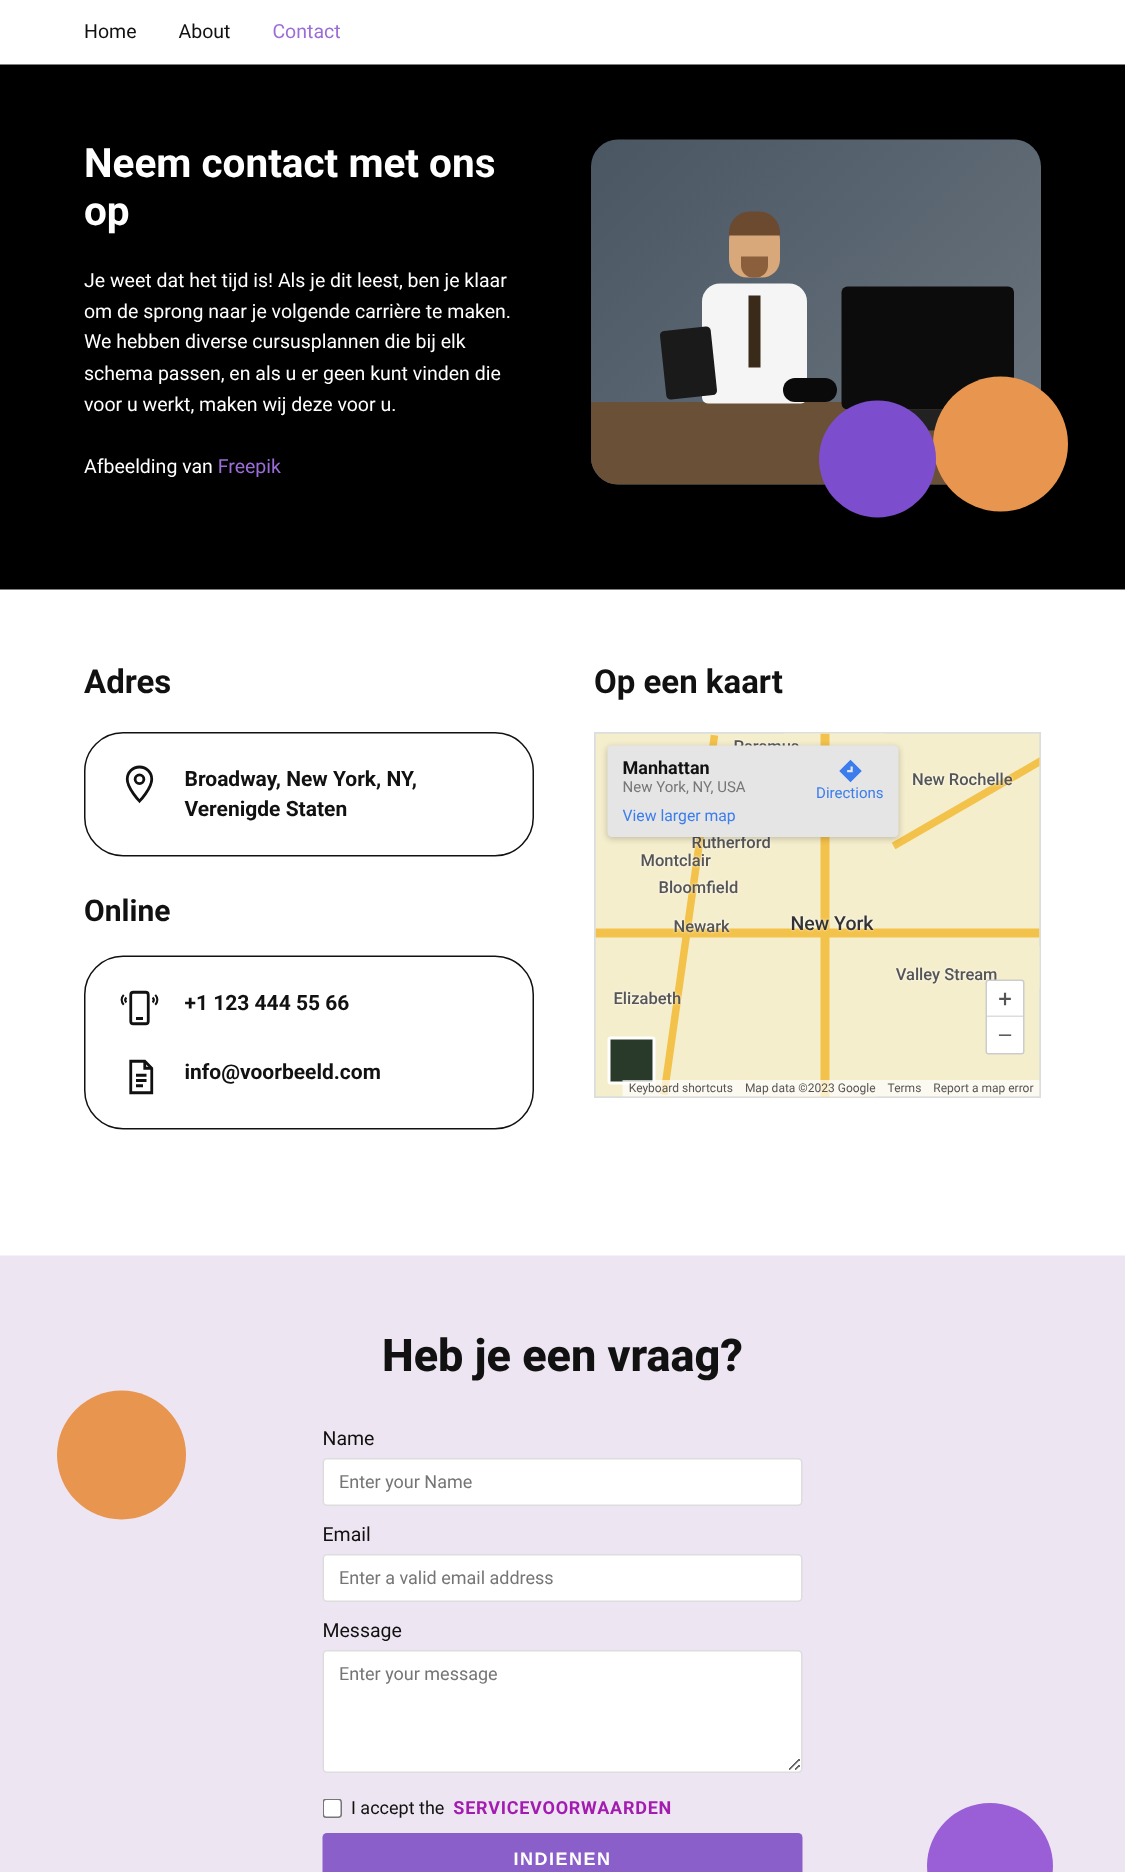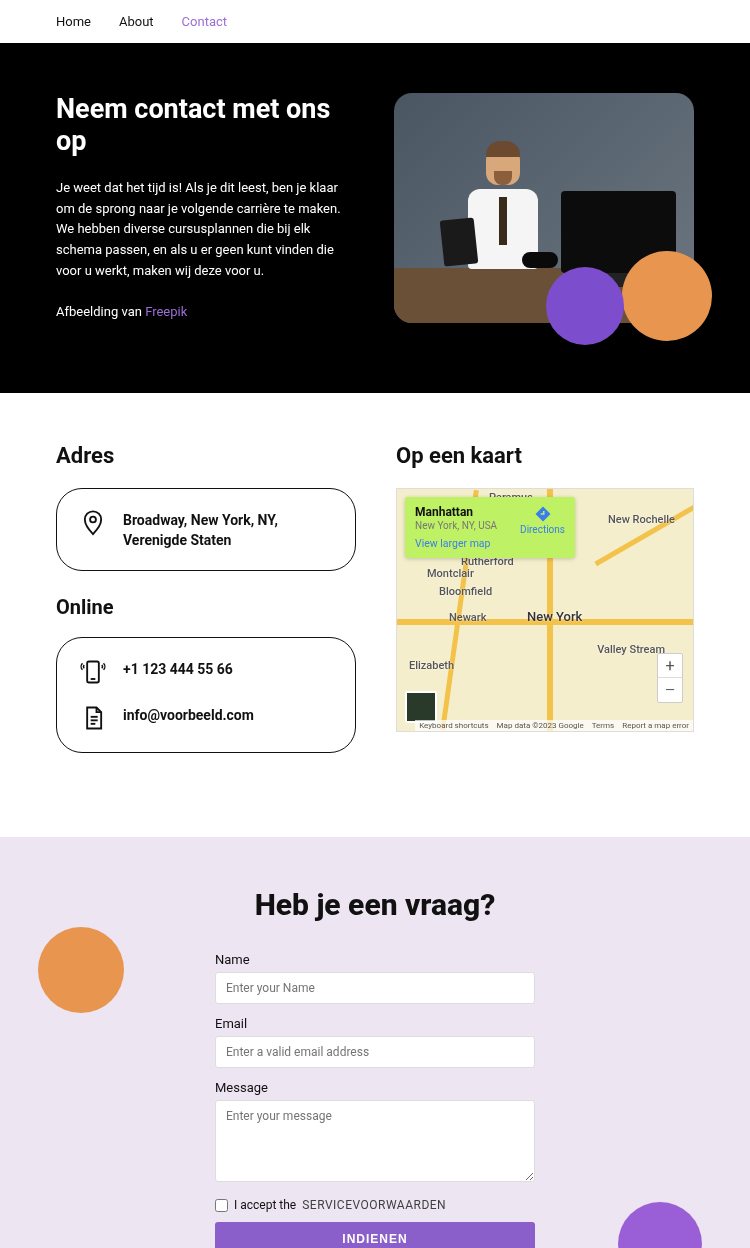--- a/index.html
+++ b/index.html
@@ -54,42 +54,42 @@
 .land.l2 { right:-30px; top:-30px; width:200px; height:200px; border-radius:0 0 0 140px; }
 .land.l3 { right:-20px; bottom:-40px; width:200px; height:140px; border-radius:100px 0 0 0; }
 .land.l4 { left:110px; top:30px; width:120px; height:200px; transform:rotate(20deg); border-radius:40px; }
 .roads { position:absolute; inset:0; }
 .road { position:absolute; background:#f3c24a; }
 .road.r1 { left:0; top:130px; width:100%; height:6px; }
 .road.r2 { left:150px; top:0; width:6px; height:100%; }
 .road.r3 { left:60px; top:0; width:5px; height:100%; transform:rotate(8deg); }
 .road.r4 { left:190px; top:40px; width:130px; height:5px; transform:rotate(-30deg); }
 .city { position:absolute; font-size:11px; color:#555; font-weight:500; text-shadow:0 0 2px #fff; }
-.map-card { position:absolute; top:8px; left:8px; width:170px; background:#bef264; border-radius:3px; box-shadow:0 1px 4px rgba(0,0,0,0.2); padding:8px 10px; font-size:11px; }
+.map-card { position:absolute; top:8px; left:8px; width:194px; background:#e5e5e5; border-radius:3px; box-shadow:0 1px 4px rgba(0,0,0,0.2); padding:8px 10px; font-size:11px; }
 .map-card b { font-size:12px; }
 .map-card .sub { color:#777; font-size:10px; margin:1px 0 6px; }
 .map-card .viewlarge { color:#3b7ded; font-size:10.5px; }
 .map-card .dir { position:absolute; right:10px; top:8px; text-align:left; color:#3b7ded; font-size:10px; }
 .map-card .dir svg { width:18px; height:18px; fill:#3b7ded; display:block; margin:0 auto 1px; }
 .zoom-ctrl { position:absolute; right:10px; bottom:28px; width:26px; background:#fff; border:1px solid #ccc; border-radius:2px; overflow:hidden; }
 .zoom-ctrl div { height:24px; display:flex; align-items:center; justify-content:center; font-size:16px; color:#555; border-bottom:1px solid #ddd; }
 .zoom-ctrl div:last-child { border:none; font-size:20px; line-height:0; font-weight:300; }
 .map-footer { position:absolute; bottom:0; right:0; font-size:8px; color:#555; background:rgba(255,255,255,0.7); padding:1px 4px; display:flex; gap:8px; }
 .map-footer span { white-space:nowrap; }
 .map-thumb { position:absolute; left:8px; bottom:8px; width:32px; height:32px; background:#2a3a2a; border:2px solid #fff; border-radius:2px; }
 
 
 .form-section { background:#eee5f3; padding:50px 56px 60px; position:relative; overflow:hidden; }
 .form-section h2 { text-align:center; font-size:30px; font-weight:800; margin-bottom:30px; }
 .form-inner { max-width:320px; margin:0 auto; }
 .form-inner label { display:block; font-size:13px; margin-bottom:5px; margin-top:12px; }
 .form-inner input[type=text], .form-inner input[type=email], .form-inner textarea { width:100%; padding:8px 10px; font-size:12px; border:1px solid #ddd; border-radius:3px; background:#fff; color:#333; font-family:inherit; }
 .form-inner textarea { height:82px; resize:vertical; }
 .consent { font-size:12px; margin-top:12px; display:flex; align-items:center; gap:6px; }
-.consent .tos { color:#404040; font-weight:400; letter-spacing:0.5px; }
+.consent .tos { color:#a21caf; font-weight:700; letter-spacing:0.5px; }
 .submit-btn { width:100%; margin-top:10px; padding:10px; background:#8a5fc9; color:#fff; border:none; border-radius:3px; font-size:12px; font-weight:700; letter-spacing:1px; cursor:pointer; }
 .circ-form-orange { position:absolute; left:38px; top:90px; width:86px; height:86px; border-radius:50%; background:#e8954f; }
 .circ-form-purple { position:absolute; right:48px; bottom:30px; width:84px; height:84px; border-radius:50%; background:#9a5fd6; }
 </style>
 </head>
 <body>
 
 <nav class="nav">
   <a href="#">Home</a>
   <a href="#">About</a>

